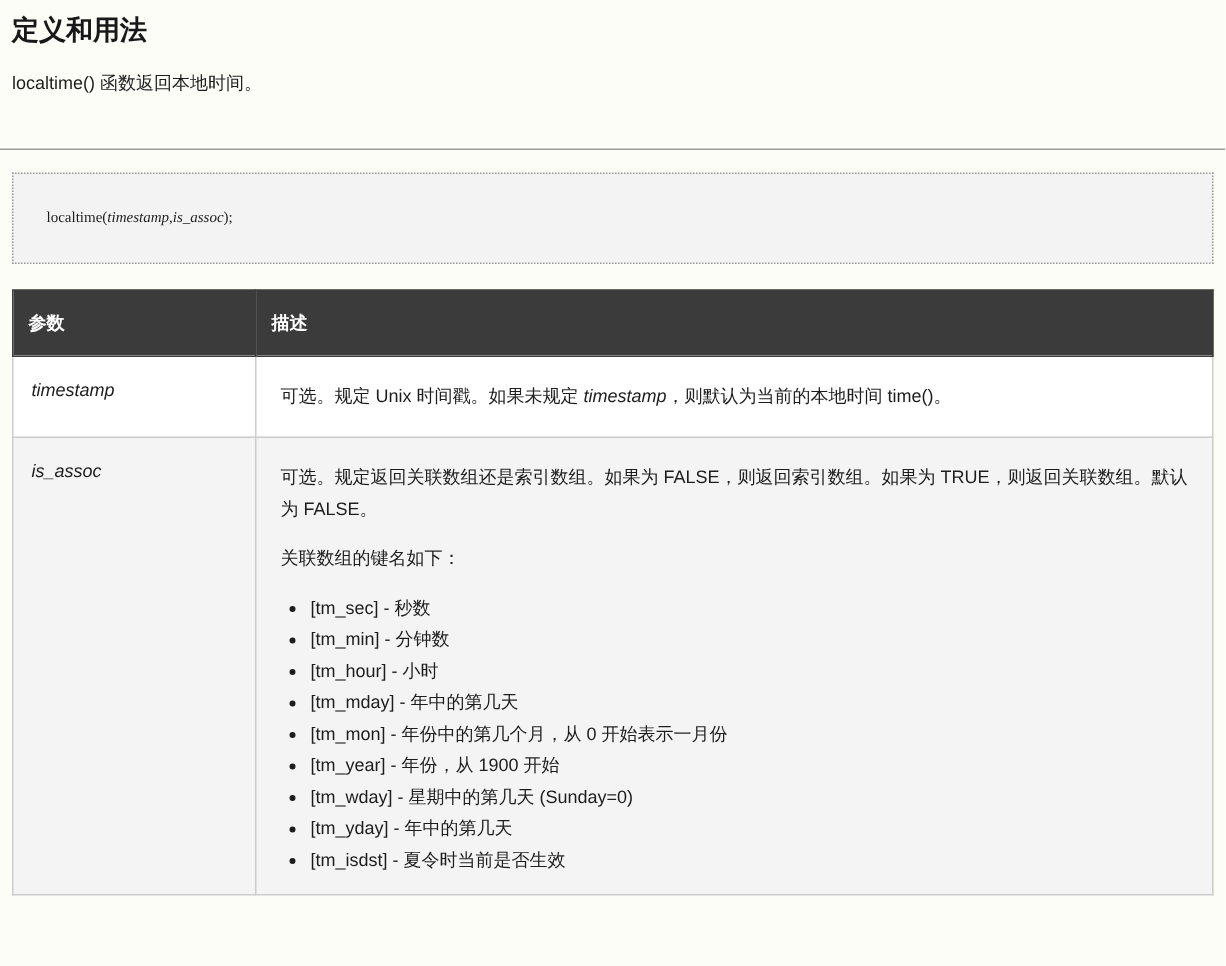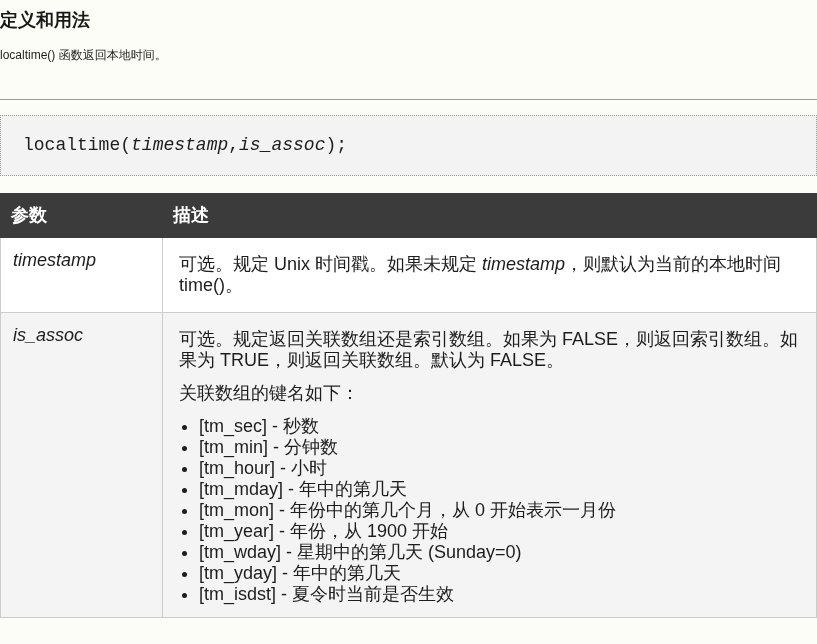--- a/index.html
+++ b/index.html
@@ -21,21 +21,21 @@
     color: var(--text-color);
     background: var(--page-bg);
   }
   .viewport {
     position: relative;
     width: 817px;
     height: 644px;
     overflow: hidden;
     background: var(--page-bg);
   }
-  .content { padding: 0 0; }
+  .content { padding: 0 8px; }
   h2.section-heading {
     font-size: 18px;
     font-weight: bold;
     line-height: 1.2;
     margin: 0;
     padding-top: 10px;
     color: #181818;
   }
   p.intro-text {
     font-size: 12px;
@@ -46,31 +46,31 @@
     border: none;
     border-top: 1px solid var(--hr-color);
     margin: 35px -8px 0 -8px;
   }
   h2.syntax-heading { padding-top: 38px; }
   pre.syntax-box {
     margin: 15px 0 0 0;
     background: var(--code-bg);
     border: 1px dotted var(--code-border);
     padding: 20px 0 20px 22px;
-    font-family: Liberation Mono, monospace;
-    font-size: 18px;
+    font-family: Liberation Serif, serif;
+    font-size: 10px;
     line-height: 19px;
     white-space: pre-wrap;
   }
   .code-param { font-style: italic; }
   table.params-table {
     margin-top: 17px;
     width: 100%;
     border-collapse: collapse;
-    font-size: 18px;
+    font-size: 12px;
     background: var(--row-bg);
   }
   table.params-table th {
     background: var(--table-header-bg);
     color: var(--table-header-text);
     text-align: left;
     font-weight: bold;
     padding: 12px 10px;
     border: 1px solid var(--table-header-bg);
     line-height: 19px;

